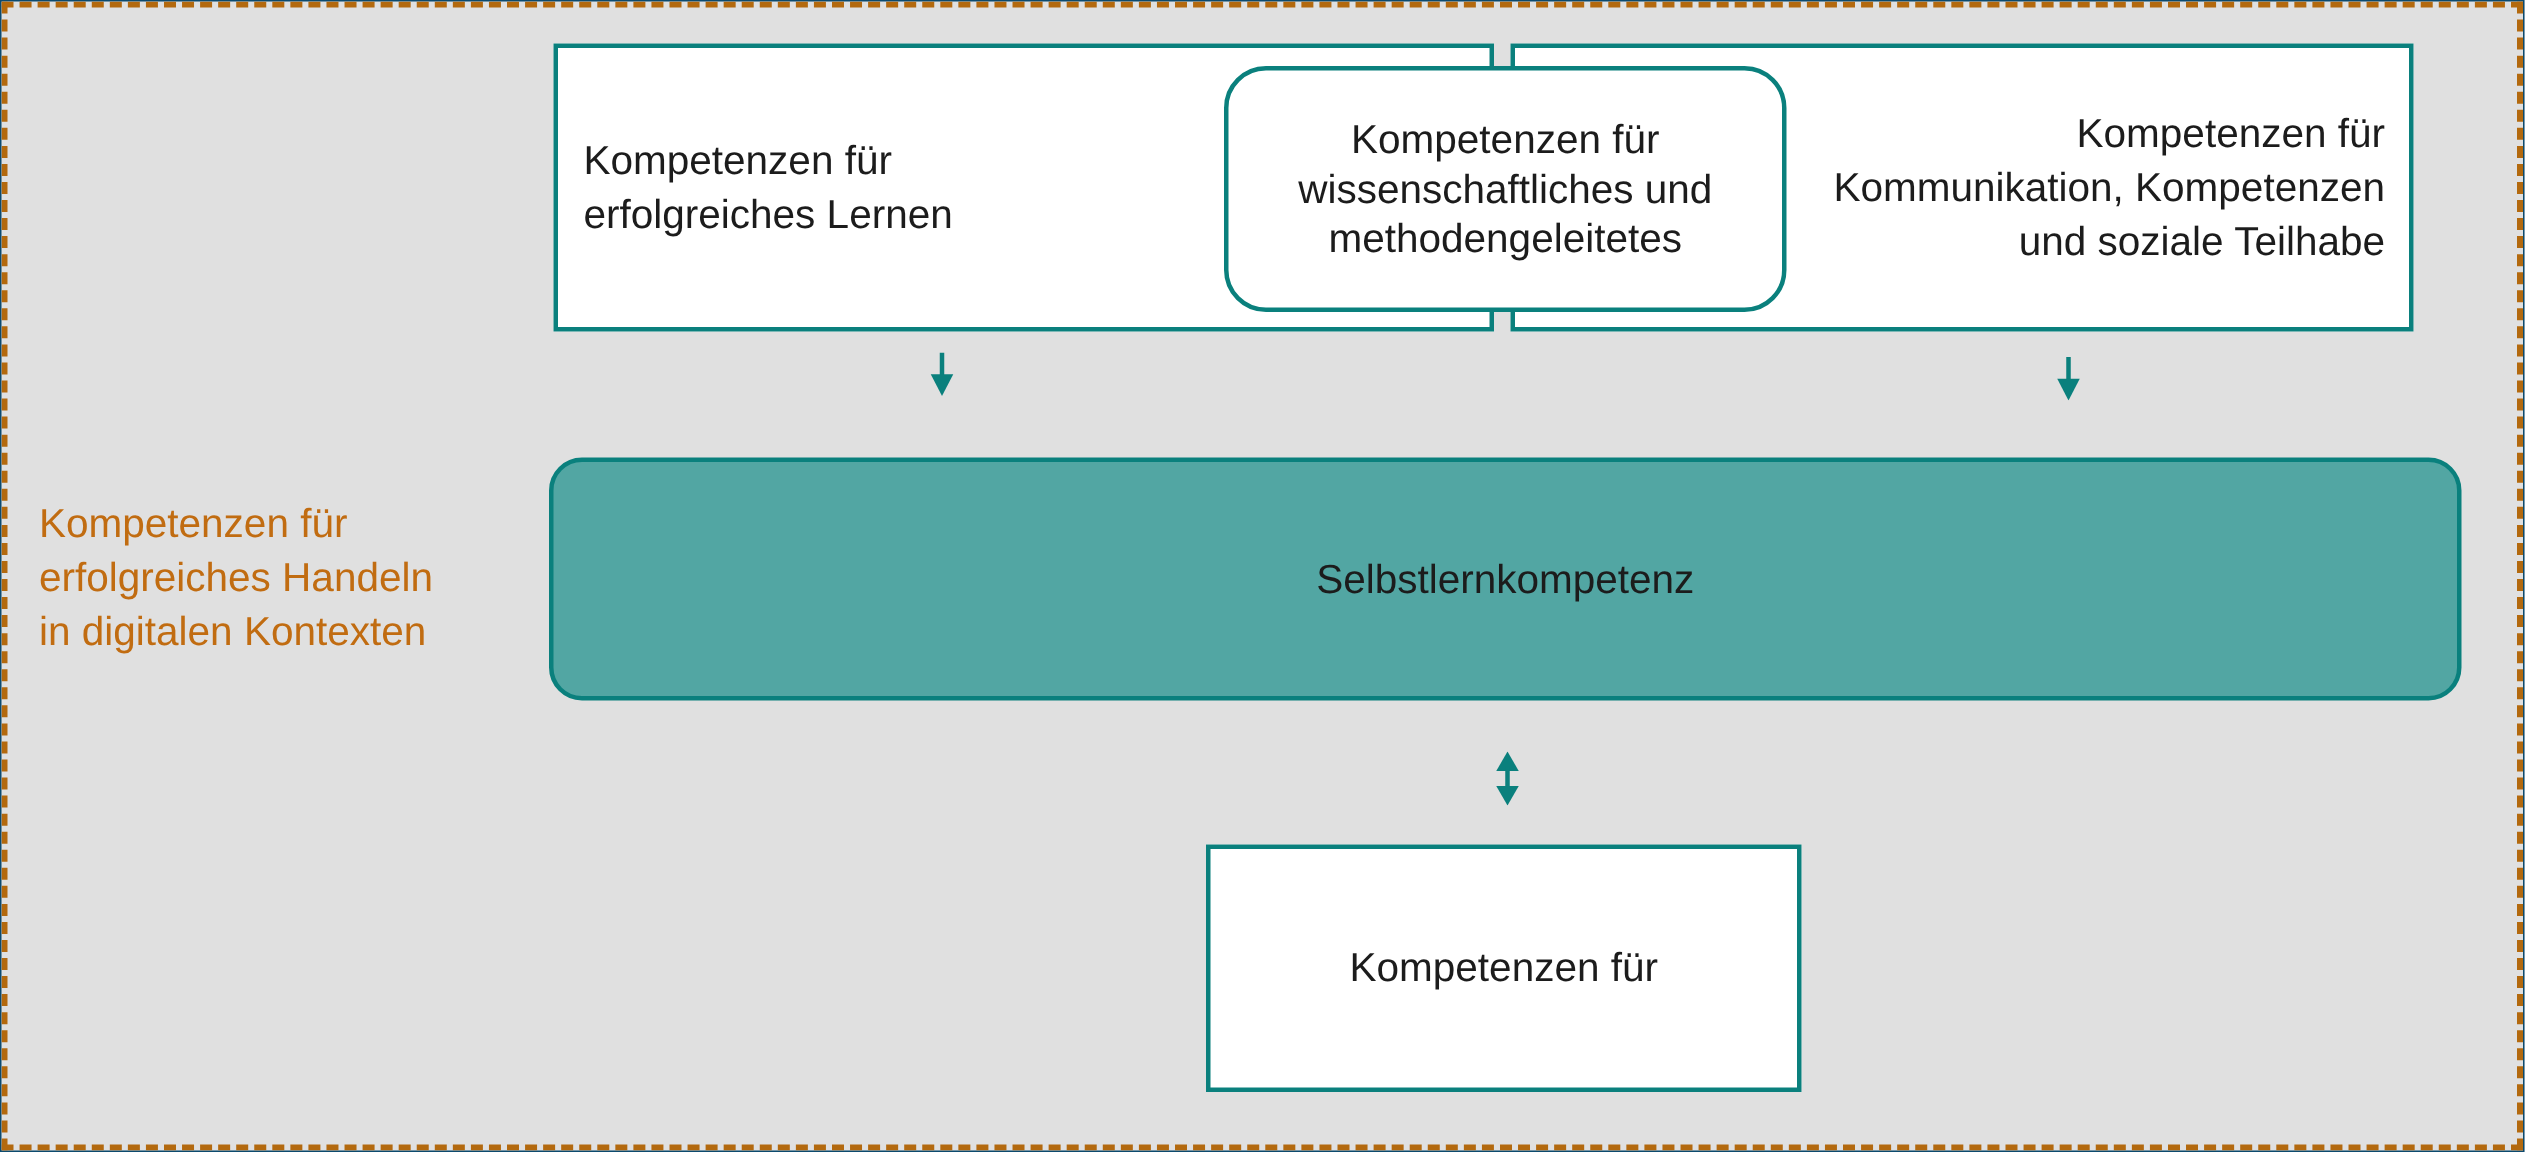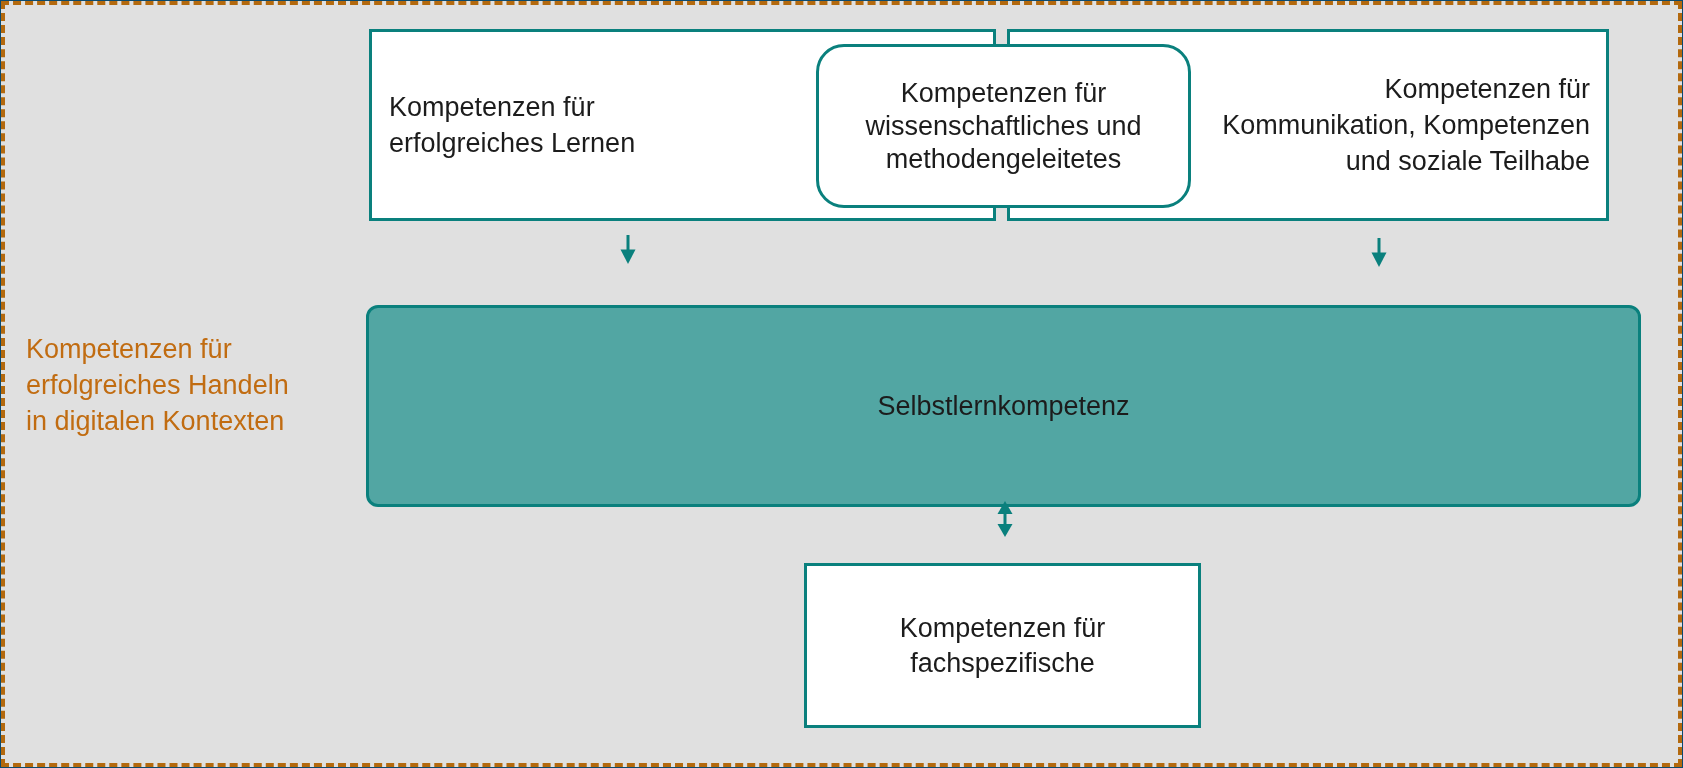--- a/index.html
+++ b/index.html
@@ -45,23 +45,23 @@
     z-index:1;
   }
   .box-top-center {
     left:815px; top:43px; width:375px; height:164px;
     border-radius:28px;
     align-items:center; text-align:center;
     line-height:33px;
     z-index:2;
   }
   .box-main {
-    left:365px; top:304px; width:1275px; height:202px;
+    left:365px; top:304px; width:1275px; height:162px;
     background:var(--teal_fill);
-    border-radius:12px;
+    border-radius:22px;
     text-align:center;
     z-index:1;
   }
   .box-bottom {
     left:803px; top:562px; width:397px; height:165px;
     align-items:center; text-align:center;
     line-height:35px;
     z-index:1;
   }
   .side-label {
@@ -127,16 +127,15 @@
   <div class="arrow arrow-double">
     <svg width="18" height="36" viewBox="0 0 18 36">
       <path d="M9 0 L16.5 13 L1.5 13 Z" fill="currentColor"></path>
       <path d="M9 10 V26" stroke="currentColor" stroke-width="3" fill="none"></path>
       <path d="M9 36 L16.5 23 L1.5 23 Z" fill="currentColor"></path>
     </svg>
   </div>
 
   <div class="box box-bottom">
     <div>Kompetenzen für</div>
-    <div>fachspezifische</div>
   </div>
 
 </div>
 
 </body></html>

